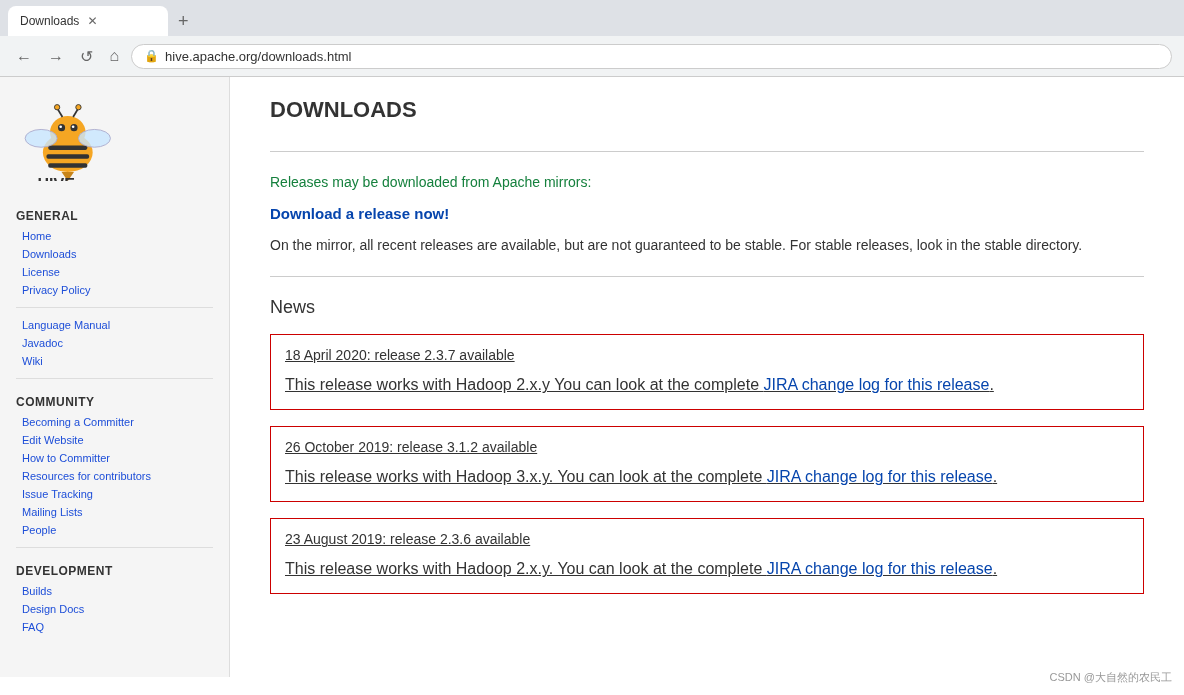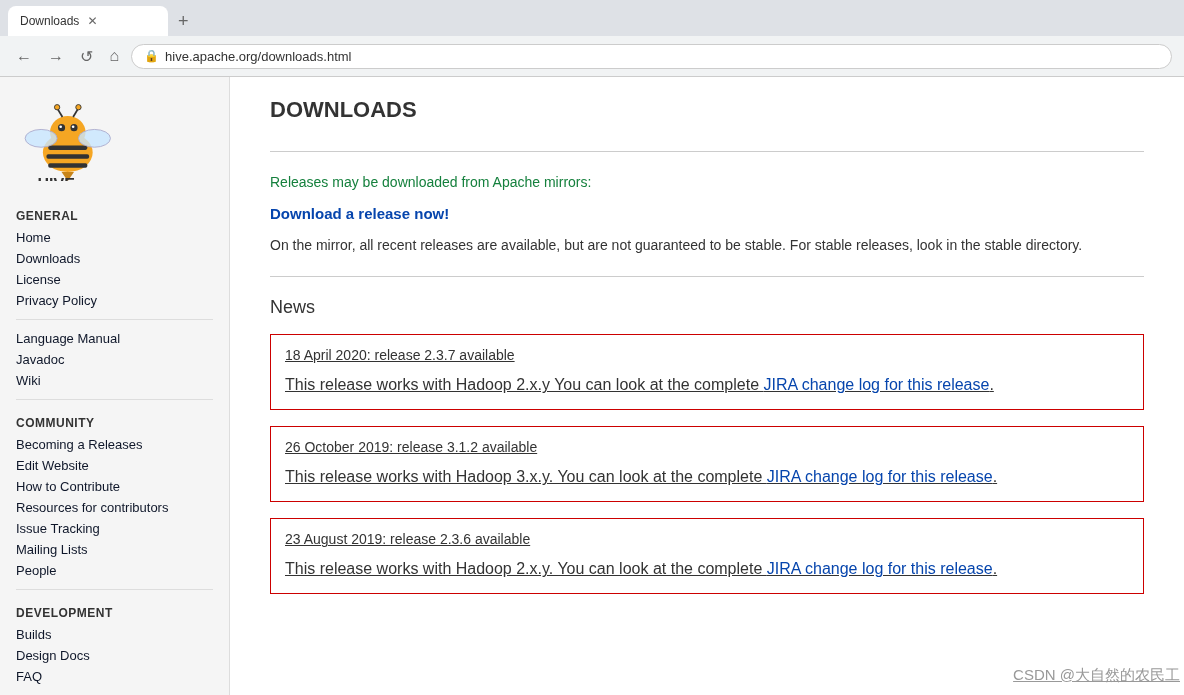--- a/index.html
+++ b/index.html
@@ -100,24 +100,25 @@
     .sidebar-section-title {
       font-size: 12px;
       font-weight: bold;
       color: #333;
       padding: 8px 16px 4px;
       letter-spacing: 0.5px;
     }
     .sidebar-link {
       display: block;
       padding: 3px 16px;
-      color: #0f172a;
+      color: #1d4ed8;
       text-decoration: none;
-      font-size: 13px;
+      font-size: 11px;
       cursor: pointer;
+      margin-left: 6px;
     }
     .sidebar-divider {
       border: none;
       border-top: 1px solid #ddd;
       margin: 8px 16px;
     }
 
     
     .main-content {
       flex: 1;
@@ -179,26 +180,25 @@
     }
     .jira-link {
       color: #0645ad;
       text-decoration: none;
     }
 
     
     .watermark {
       position: fixed;
       bottom: 8px;
-      right: 0;
-      font-size: 15px;
+      right: 8px;
+      font-size: 11px;
       color: #999;
       background: rgba(255,255,255,0.8);
       padding: 2px 4px;
-      text-decoration: underline;
     }
   </style>
 </head>
 <body>
 
 <div class="browser-chrome">
   <div class="tab-bar">
     <div class="tab">
       <span>Downloads</span>
       <span class="tab-close">✕</span>
@@ -256,23 +256,23 @@
         <a class="sidebar-link" href="#">Home</a>
         <a class="sidebar-link" href="#">Downloads</a>
         <a class="sidebar-link" href="#">License</a>
         <a class="sidebar-link" href="#">Privacy Policy</a>
         <hr class="sidebar-divider">
         <a class="sidebar-link" href="#">Language Manual</a>
         <a class="sidebar-link" href="#">Javadoc</a>
         <a class="sidebar-link" href="#">Wiki</a>
         <hr class="sidebar-divider">
         <div class="sidebar-section-title">COMMUNITY</div>
-        <a class="sidebar-link" href="#">Becoming a Releases</a>
+        <a class="sidebar-link" href="#">Becoming a Committer</a>
         <a class="sidebar-link" href="#">Edit Website</a>
-        <a class="sidebar-link" href="#">How to Contribute</a>
+        <a class="sidebar-link" href="#">How to Committer</a>
         <a class="sidebar-link" href="#">Resources for contributors</a>
         <a class="sidebar-link" href="#">Issue Tracking</a>
         <a class="sidebar-link" href="#">Mailing Lists</a>
         <a class="sidebar-link" href="#">People</a>
         <hr class="sidebar-divider">
         <div class="sidebar-section-title">DEVELOPMENT</div>
         <a class="sidebar-link" href="#">Builds</a>
         <a class="sidebar-link" href="#">Design Docs</a>
         <a class="sidebar-link" href="#">FAQ</a>
       </div>

